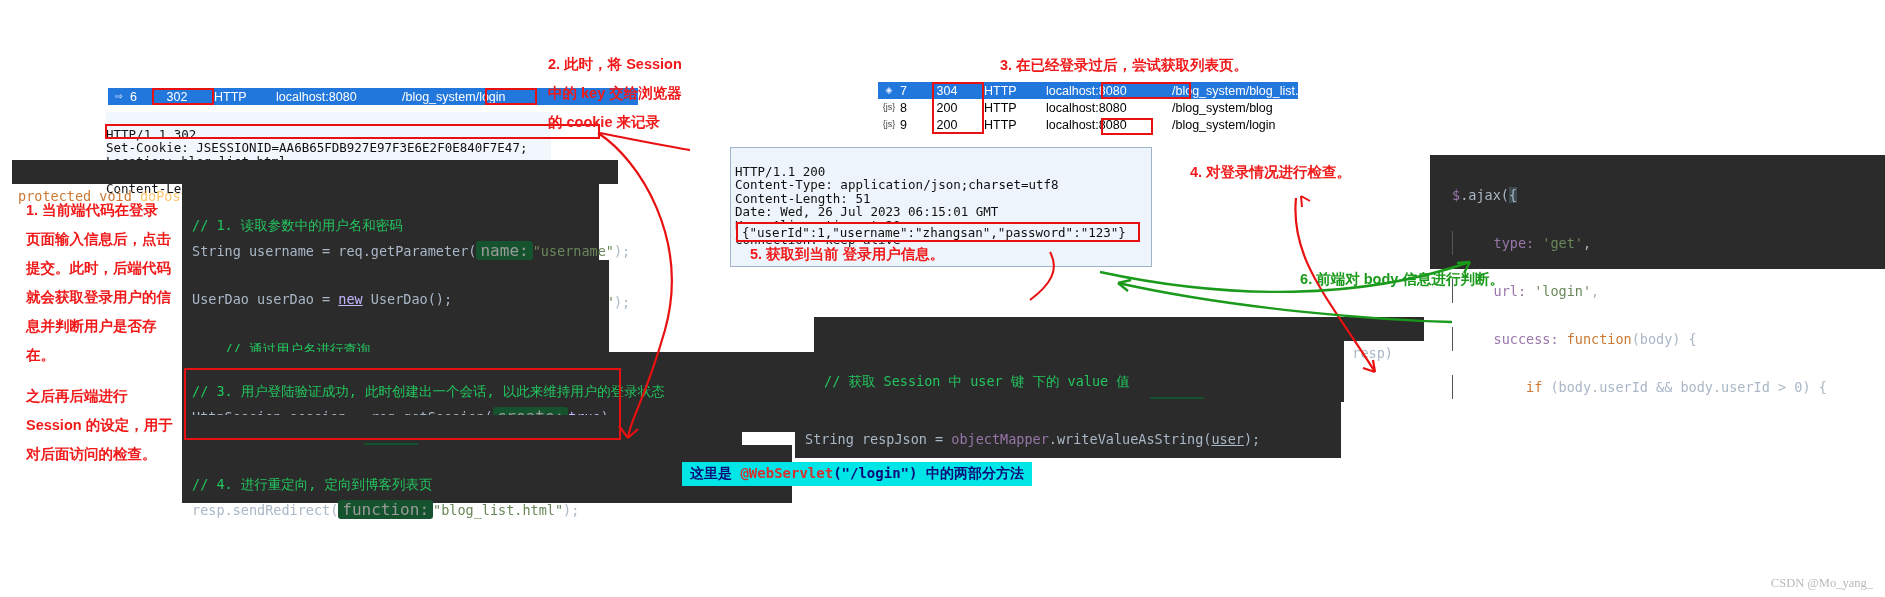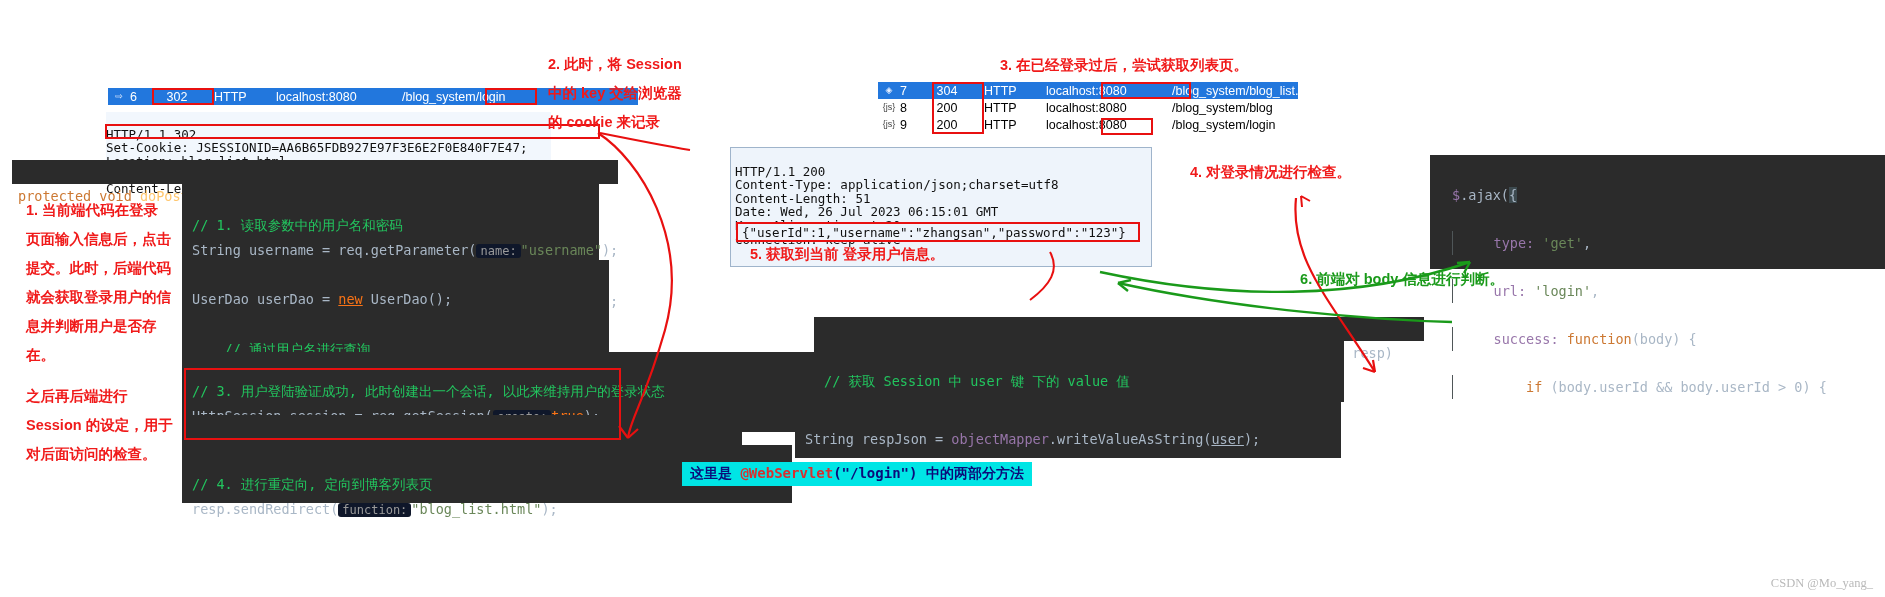--- a/index.html
+++ b/index.html
@@ -27,28 +27,28 @@
     font-family:"DejaVu Sans Mono", monospace;font-size:12.5px;
     color:#101010;background:#f2f7fd;line-height:13.6px;white-space:pre;
   }
   .raw-b{background:#eef4fb;border:1px solid #9fb4cb;}
   
   .code{
     background:#2b2b2b;color:#a9b7c6;
     font-family:"DejaVu Sans Mono", monospace;font-size:13.5px;
     line-height:25px;white-space:pre;
   }
-  .code .kw{color:#f97316;text-decoration:underline;}
+  .code .kw{color:#c4b5fd;text-decoration:underline;}
   .code .str{color:#6a8759;}
   .code .cmt{color:#22c55e;}
   .code .fld{color:#9876aa;}
   .code .und{text-decoration:underline;}
   .code .hintbox{
-    background:#0f172a;color:#9a9a9a;border-radius:3px;
-    padding:0 4px;font-size:12px;
+    background:#14532d;color:#9a9a9a;border-radius:3px;
+    padding:0 4px;font-size:16px;
   }
   .sig{
     background:#2b2b2b;color:#cc7832;
     font-family:"DejaVu Sans Mono", monospace;font-size:13.5px;
     white-space:pre;line-height:24px;
   }
   .sig .typ{color:#a9b7c6;}
   .sig .nm{color:#ffc66d;}
   
   .jscode{

